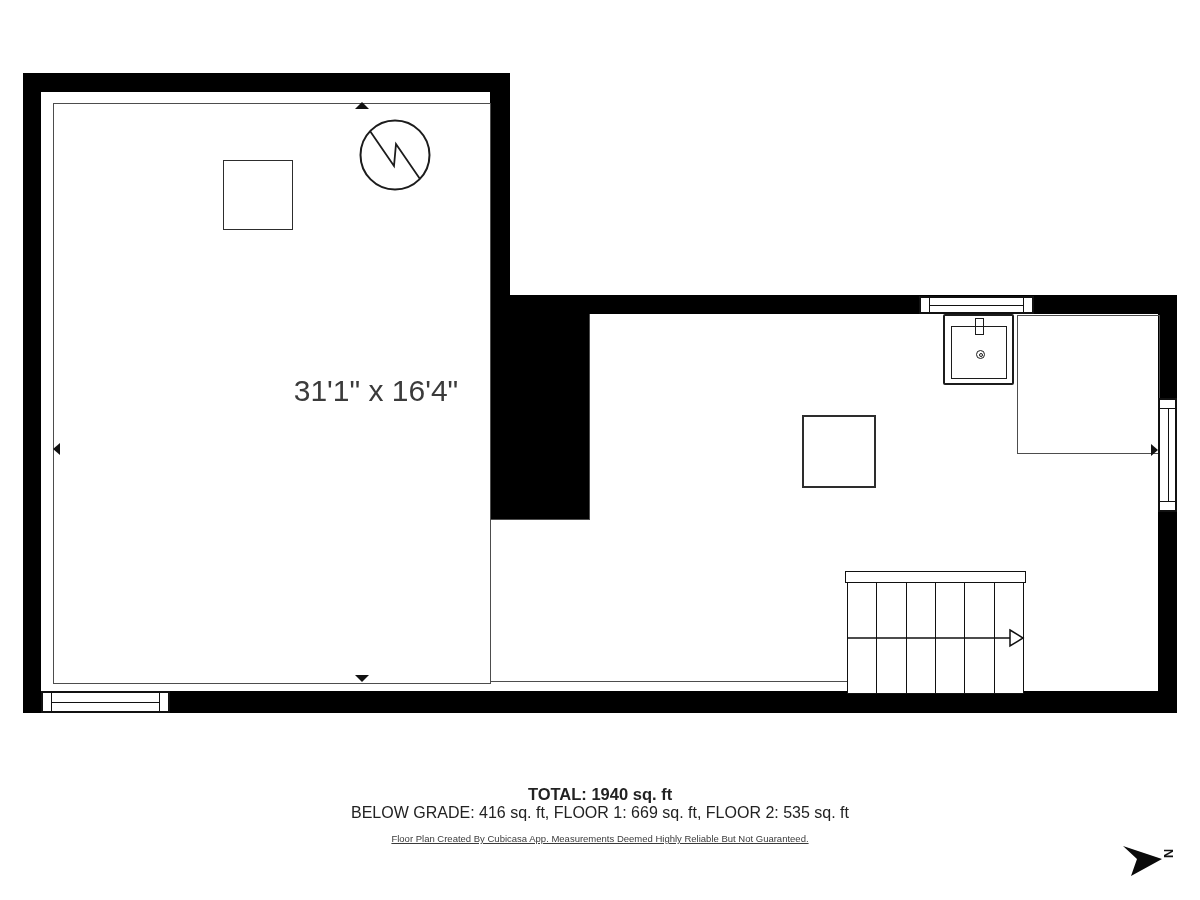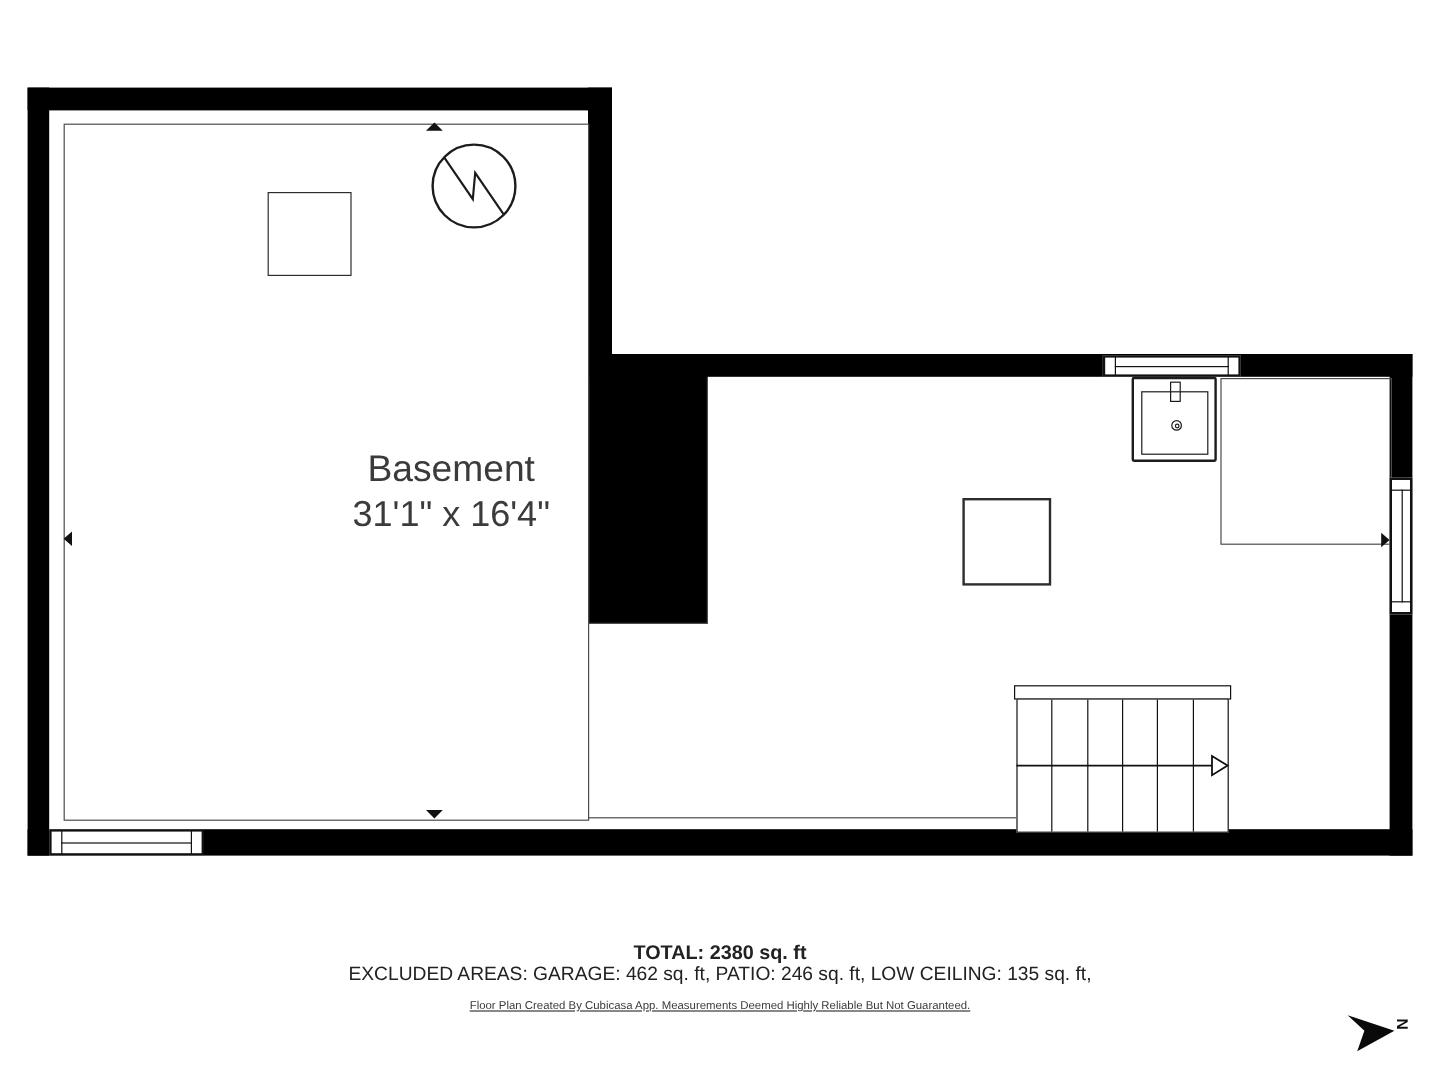--- a/index.html
+++ b/index.html
@@ -124,27 +124,26 @@
       <polygon points="165,59 178,67 165,75" fill="#ffffff" stroke="#111" stroke-width="1.5"></polygon>
     </svg>
   </div>
 
   <div class="tri tri-up" style="left:355px;top:102px;"></div>
   <div class="tri tri-down" style="left:355px;top:675px;"></div>
   <div class="tri tri-left" style="left:53px;top:443px;"></div>
   <div class="tri tri-right" style="left:1151px;top:444px;"></div>
 
   <div class="room-label">
-    <div>Basement</div>
     <div class="dims">31'1" x 16'4"</div>
   </div>
 
   <div class="footer">
-    <div class="total">TOTAL: 2380 sq. ft</div>
-    <div>EXCLUDED AREAS: GARAGE: 462 sq. ft, PATIO: 246 sq. ft, LOW CEILING: 135 sq. ft,</div>
+    <div class="total">TOTAL: 1940 sq. ft</div>
+    <div>BELOW GRADE: 416 sq. ft, FLOOR 1: 669 sq. ft, FLOOR 2: 535 sq. ft</div>
     <div class="disclaimer">Floor Plan Created By Cubicasa App. Measurements Deemed Highly Reliable But Not Guaranteed.</div>
   </div>
 
   <div class="compass">
     <svg width="70" height="45" viewBox="0 0 70 45">
       <polygon points="8,8 47,21 16,38 22,21" fill="#0a0a0a"></polygon>
     </svg>
     <span class="n">N</span>
   </div>
 

